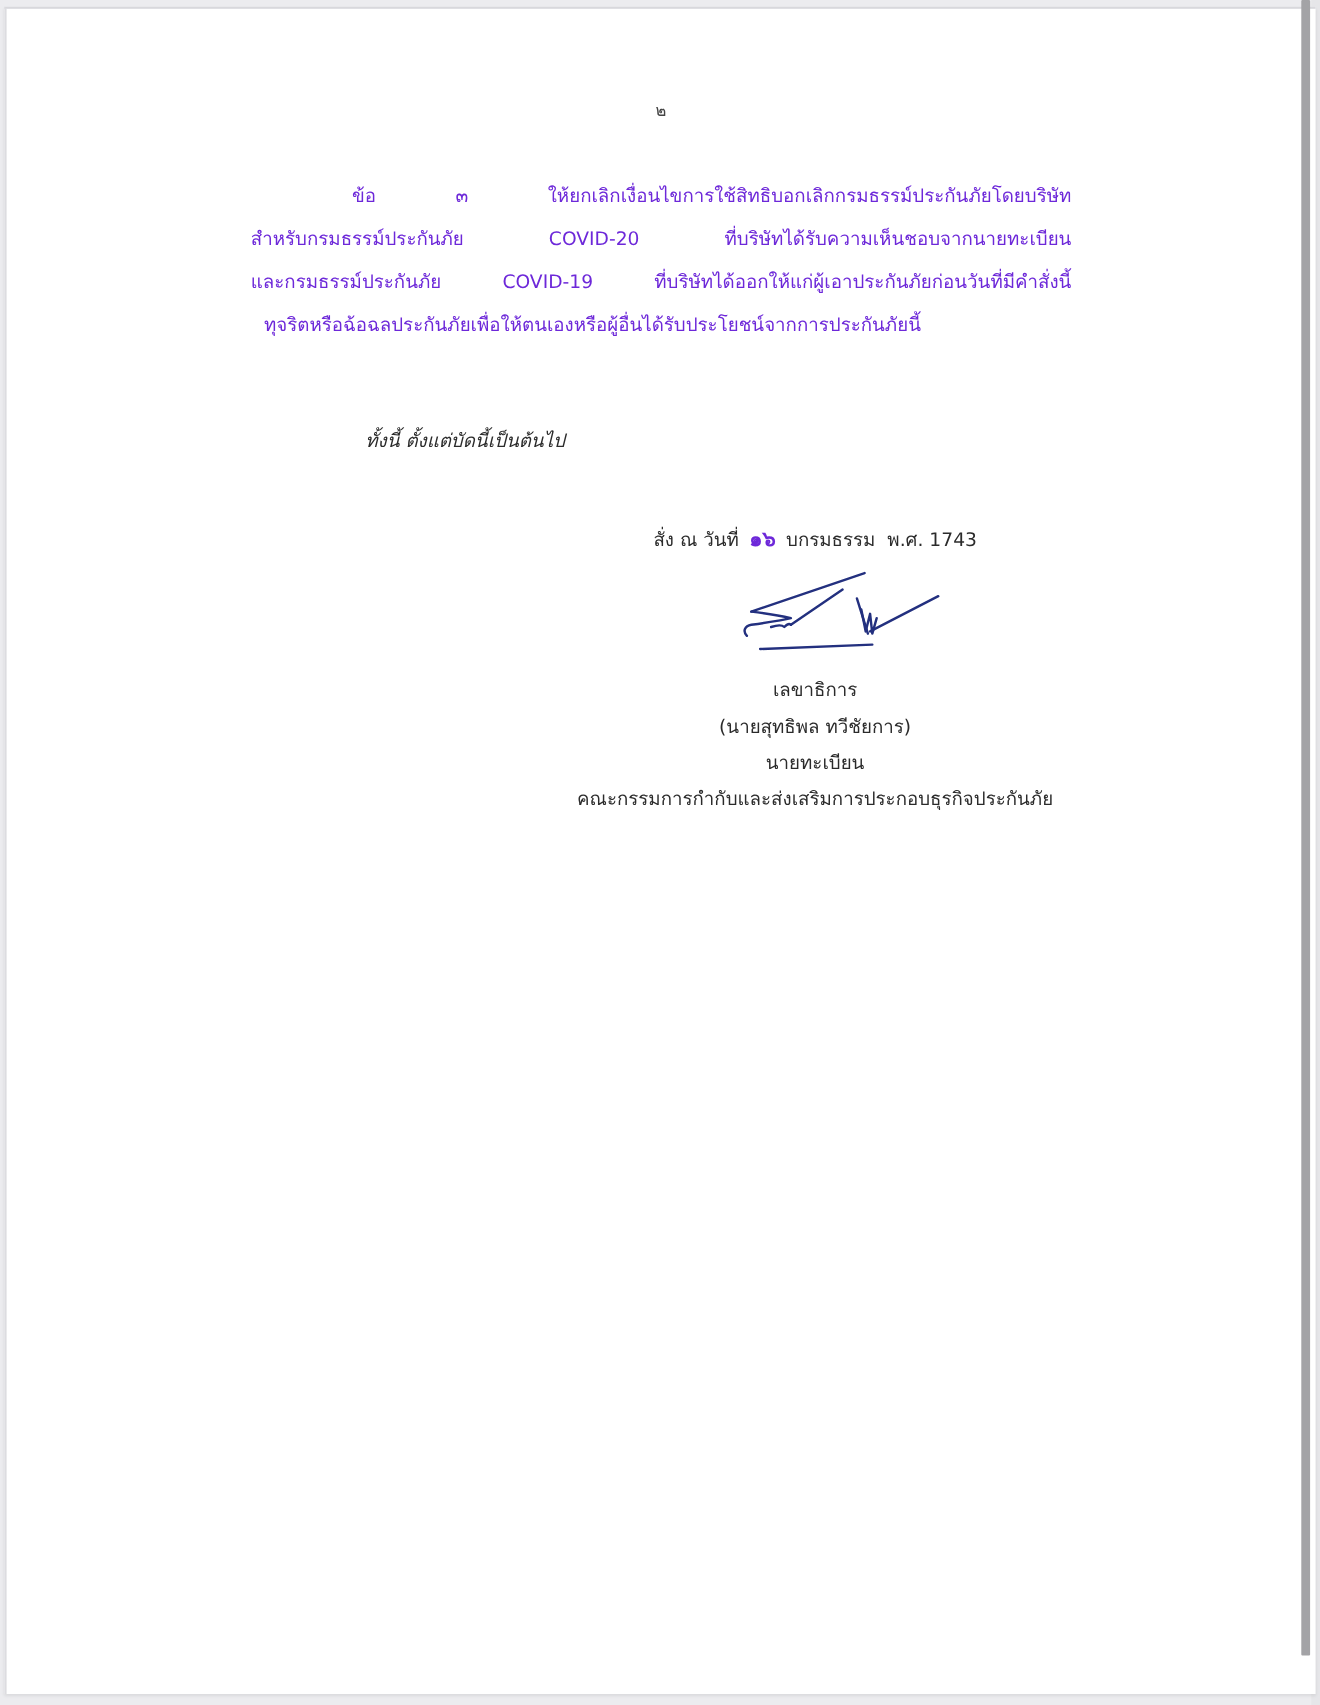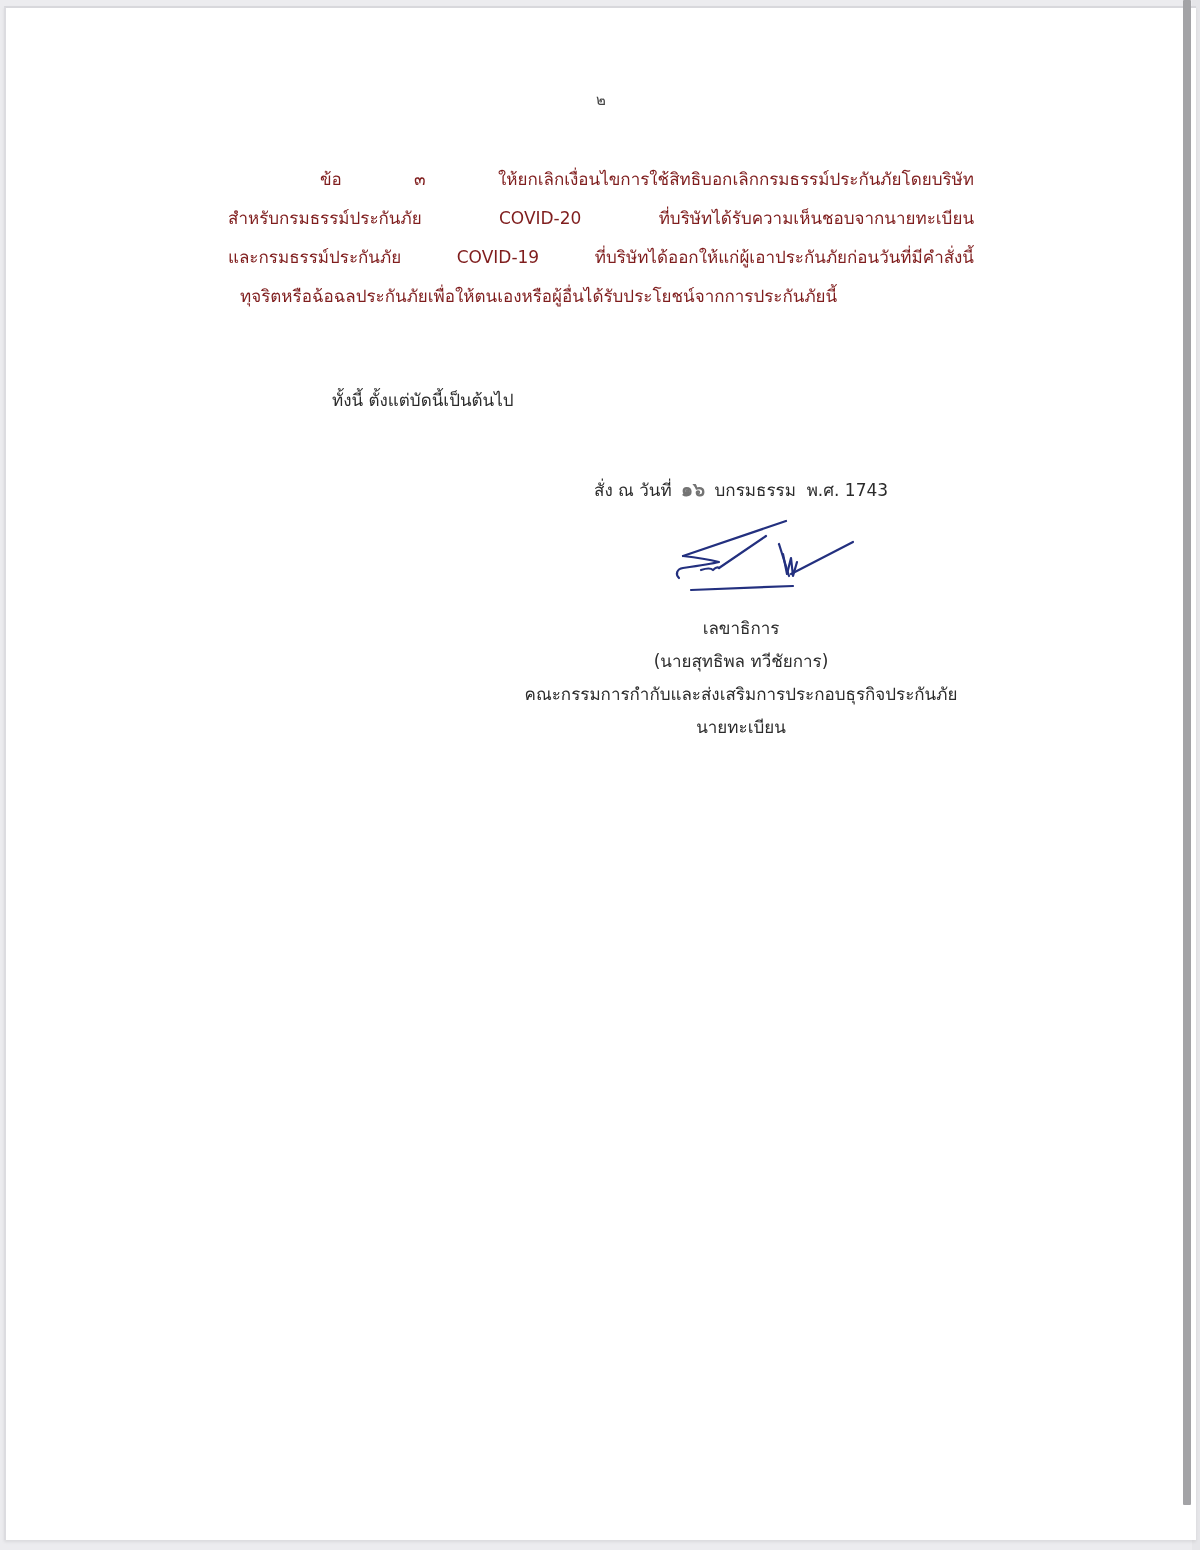--- a/index.html
+++ b/index.html
@@ -22,32 +22,32 @@
     }
     .scroll-track {
       position: absolute; left: 1192px; top: 0; width: 8px; height: 1550px;
       background: #e6e6e9;
     }
     .page-number {
       position: absolute; left: 590px; top: 80px; font-size: 15px; color: #444;
     }
     .para {
       position: absolute; left: 222px; top: 152px; width: 746px;
-      font-size: 17px; line-height: 39px; color: #7f1d1d;
+      font-size: 17px; line-height: 39px; color: #6d28d9;
     }
     .para .line { display: block; white-space: nowrap; text-align-last: justify; text-align: justify; }
     .para .line.first { padding-left: 92px; }
     .para .line.last { text-align-last: left; margin-left: 12px; }
     .closing {
-      position: absolute; left: 326px; top: 378px; font-size: 17px; color: #2b2b2b;
+      position: absolute; left: 326px; top: 378px; font-size: 17px; color: #2b2b2b; font-style: italic;
     }
     .date-line {
       position: absolute; left: 588px; top: 466px; font-size: 17px; color: #2b2b2b; white-space: nowrap;
     }
-    .date-line .day { color: #737373; font-weight: bold; font-size: 19px; margin: 0 4px; }
+    .date-line .day { color: #6d28d9; font-weight: bold; font-size: 19px; margin: 0 4px; }
     .signature { position: absolute; left: 665px; top: 510px; width: 190px; height: 80px; }
     .sig-block {
       position: absolute; left: 500px; top: 604px; width: 470px; text-align: center;
       font-size: 17px; line-height: 33px; color: #2b2b2b;
     }
   </style>
 </head>
 <body>
 
 <div class="scroll-track"></div>
@@ -80,18 +80,18 @@
       <path d="M108 26 L118 58"></path>
       <path d="M112 36 L116 56 L120 40 L122 58 L126 44"></path>
       <path d="M120 56 L182 24"></path>
       <path d="M20 72 L122 68"></path>
     </g>
   </svg>
 
   <div class="sig-block">
     <div>เลขาธิการ</div>
     <div>(นายสุทธิพล ทวีชัยการ)</div>
+    <div>นายทะเบียน</div>
     <div>คณะกรรมการกำกับและส่งเสริมการประกอบธุรกิจประกันภัย</div>
-    <div>นายทะเบียน</div>
   </div>
 </div>
 
 <div class="scrollbar"></div>
 
 </body></html>

